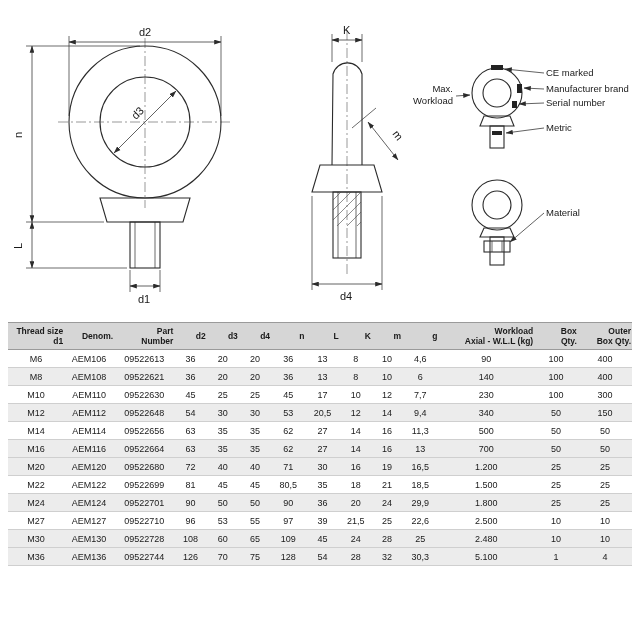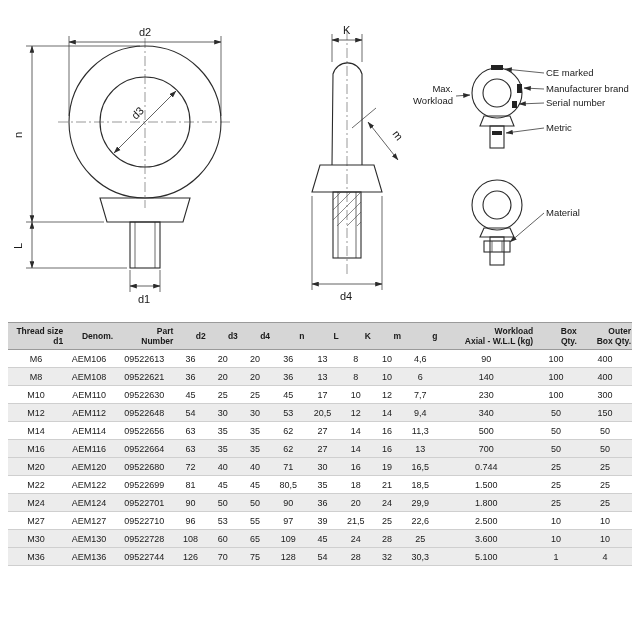--- a/index.html
+++ b/index.html
@@ -328,21 +328,21 @@
           <td>AEM120</td>
           <td>09522680</td>
           <td>72</td>
           <td>40</td>
           <td>40</td>
           <td>71</td>
           <td>30</td>
           <td>16</td>
           <td>19</td>
           <td>16,5</td>
-          <td>0.744</td>
+          <td>1.200</td>
           <td>25</td>
           <td>25</td>
         </tr>
         <tr>
           <td>M22</td>
           <td>AEM122</td>
           <td>09522699</td>
           <td>81</td>
           <td>45</td>
           <td>45</td>
@@ -392,21 +392,21 @@
           <td>AEM130</td>
           <td>09522728</td>
           <td>108</td>
           <td>60</td>
           <td>65</td>
           <td>109</td>
           <td>45</td>
           <td>24</td>
           <td>28</td>
           <td>25</td>
-          <td>3.600</td>
+          <td>2.480</td>
           <td>10</td>
           <td>10</td>
         </tr>
         <tr class="alt">
           <td>M36</td>
           <td>AEM136</td>
           <td>09522744</td>
           <td>126</td>
           <td>70</td>
           <td>75</td>

